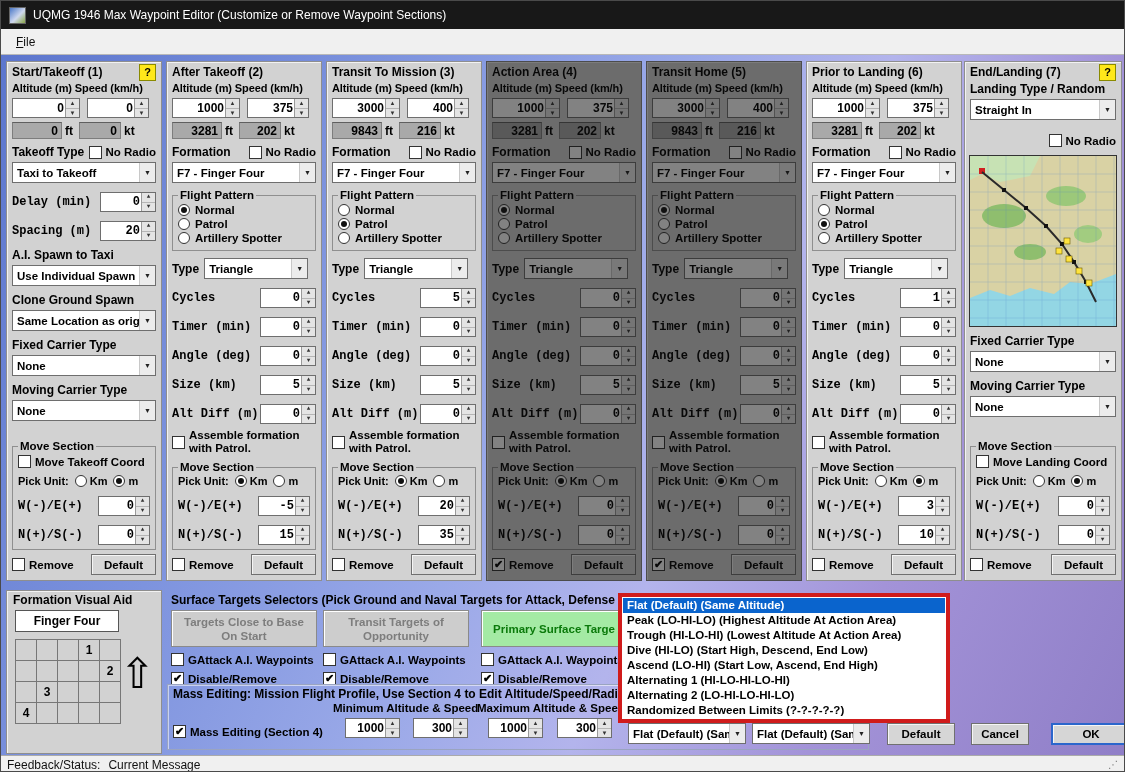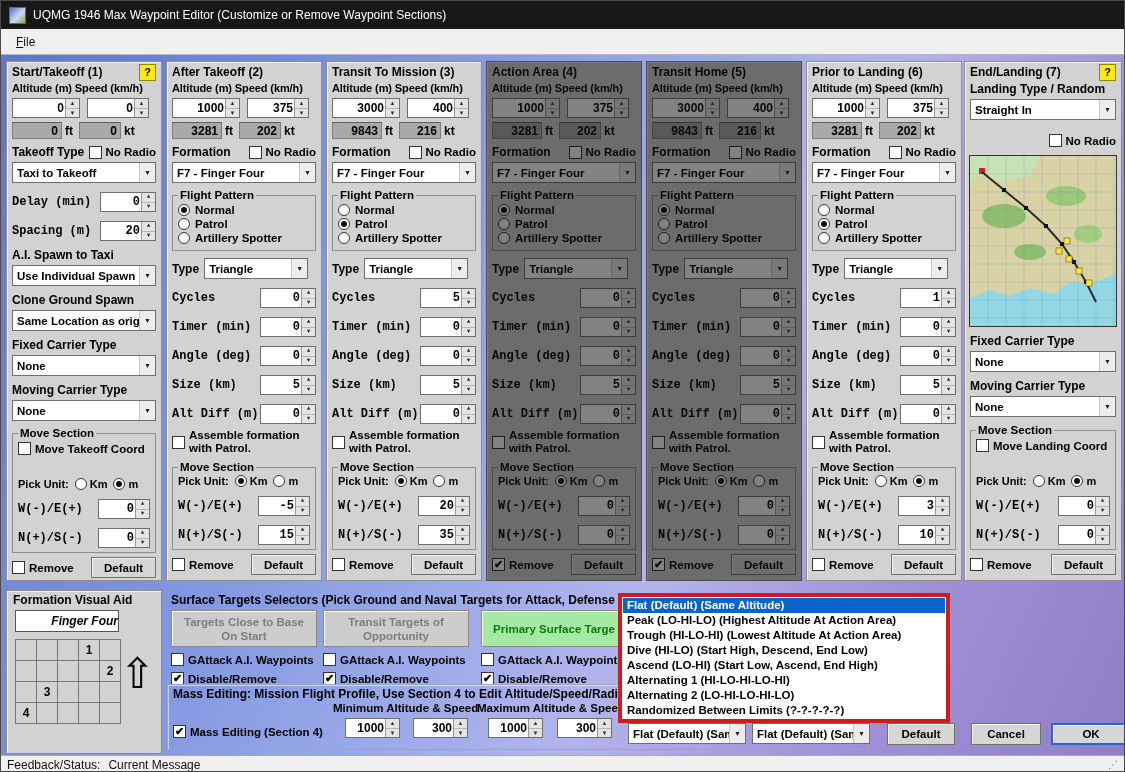--- a/index.html
+++ b/index.html
@@ -55,33 +55,33 @@
        align-items:center;justify-content:center;flex:none;}
   .chk{font-size:11px;line-height:10px;font-weight:700;margin-top:-1px;}
   .cbl{font-size:11.5px;font-weight:700;white-space:nowrap;}
   .asmrow{margin-top:5px;flex:none;}
   .asmrow .cbl{white-space:normal;font-size:11.5px;line-height:13px;max-width:118px;}
   .asmrow .cbwrap{align-items:center;}
   .move .pickrow{display:flex;align-items:center;gap:6px;margin:1px 0;}
   .move .pickrow .rwrap{margin:0;gap:3px;}
   .move .plbl{font-size:11px;}
   .move .rlbl{font-size:11px;}
-  .mcrow{margin:1px 0 19px;}
+  .mcrow{margin:1px 0 3px;}
   .remrow{margin-top:auto;display:flex;justify-content:space-between;align-items:center;padding-top:4px;flex:none;}
   .btn{background:#d6d6d6;border:1px solid #707070;box-shadow:inset 1px 1px 0 #f5f5f5;font-family:"Liberation Sans",sans-serif;
        font-size:11.5px;font-weight:700;height:21px;padding:0 12px;color:#000;}
   .grow{flex:1;}
   .nrrow{display:flex;justify-content:flex-end;margin-top:14px;flex:none;}
   .map{margin-top:8px;border:1px solid #333;width:146px;height:170px;align-self:center;flex:none;background:#93d6e4;}
   
   .fva{position:absolute;left:5px;top:589px;width:156px;height:164px;background:#d2d2d2;border:1px solid #8e8e8e;
        box-shadow:inset 1px 1px 0 #f2f2f2;box-sizing:border-box;padding:2px 6px;}
   .fvat{font-size:12px;font-weight:700;}
   .fname{width:102px;height:20px;background:#fff;border:1px solid #555;margin:3px 0 0 2px;display:flex;align-items:center;
-         justify-content:flex-end;font-size:12px;font-weight:700;font-style:italic;}
+         justify-content:center;font-size:12px;font-weight:700;}
   .fgrid{display:grid;grid-template-columns:repeat(5,21px);grid-auto-rows:21px;border-left:1px solid #777;border-top:1px solid #777;
          width:105px;margin:7px 0 0 2px;}
   .fcell{border-right:1px solid #777;border-bottom:1px solid #777;font-size:12px;font-weight:700;display:flex;
          align-items:center;justify-content:center;}
   .farrow{position:absolute;right:6px;top:62px;font-size:42px;line-height:1;color:#000;}
   
   .abswrap{position:absolute;}
   .slabel{position:absolute;left:170px;top:592px;width:600px;font-size:12px;font-weight:700;color:#000;white-space:nowrap;overflow:hidden;}
   .tbtn{position:absolute;top:609px;width:146px;height:37px;border:1px solid #8a8a8a;box-shadow:inset 1px 1px 0 #fff;
         display:flex;flex-direction:column;align-items:center;justify-content:center;font-size:11.5px;font-weight:700;line-height:14px;box-sizing:border-box;}
@@ -1259,21 +1259,21 @@
       </div>
 <div class="abswrap" style="left:751px;top:719px">
         <span class="combo" style="width:118px;flex:none;">
           <span class="ctxt">Flat (Default) (Sam</span>
           <span class="carr">▼</span>
         </span>
       </div>
     </div>
 
   <button class="abtn" style="left:886px;width:68px;">Default</button>
-  <button class="abtn" style="left:970px;width:70px;">Cancel</button>
+  <button class="abtn" style="left:970px;width:58px;">Cancel</button>
   <button class="abtn primary" style="left:1050px;width:80px;">OK</button>
 
   <div class="popup" id="popup">
       <div class="pitem sel">Flat (Default) (Same Altitude)</div>
       <div class="pitem">Peak (LO-HI-LO) (Highest Altitude At Action Area)</div>
       <div class="pitem">Trough (HI-LO-HI) (Lowest Altitude At Action Area)</div>
       <div class="pitem">Dive (HI-LO) (Start High, Descend, End Low)</div>
       <div class="pitem">Ascend (LO-HI) (Start Low, Ascend, End High)</div>
       <div class="pitem">Alternating 1 (HI-LO-HI-LO-HI)</div>
       <div class="pitem">Alternating 2 (LO-HI-LO-HI-LO)</div>

